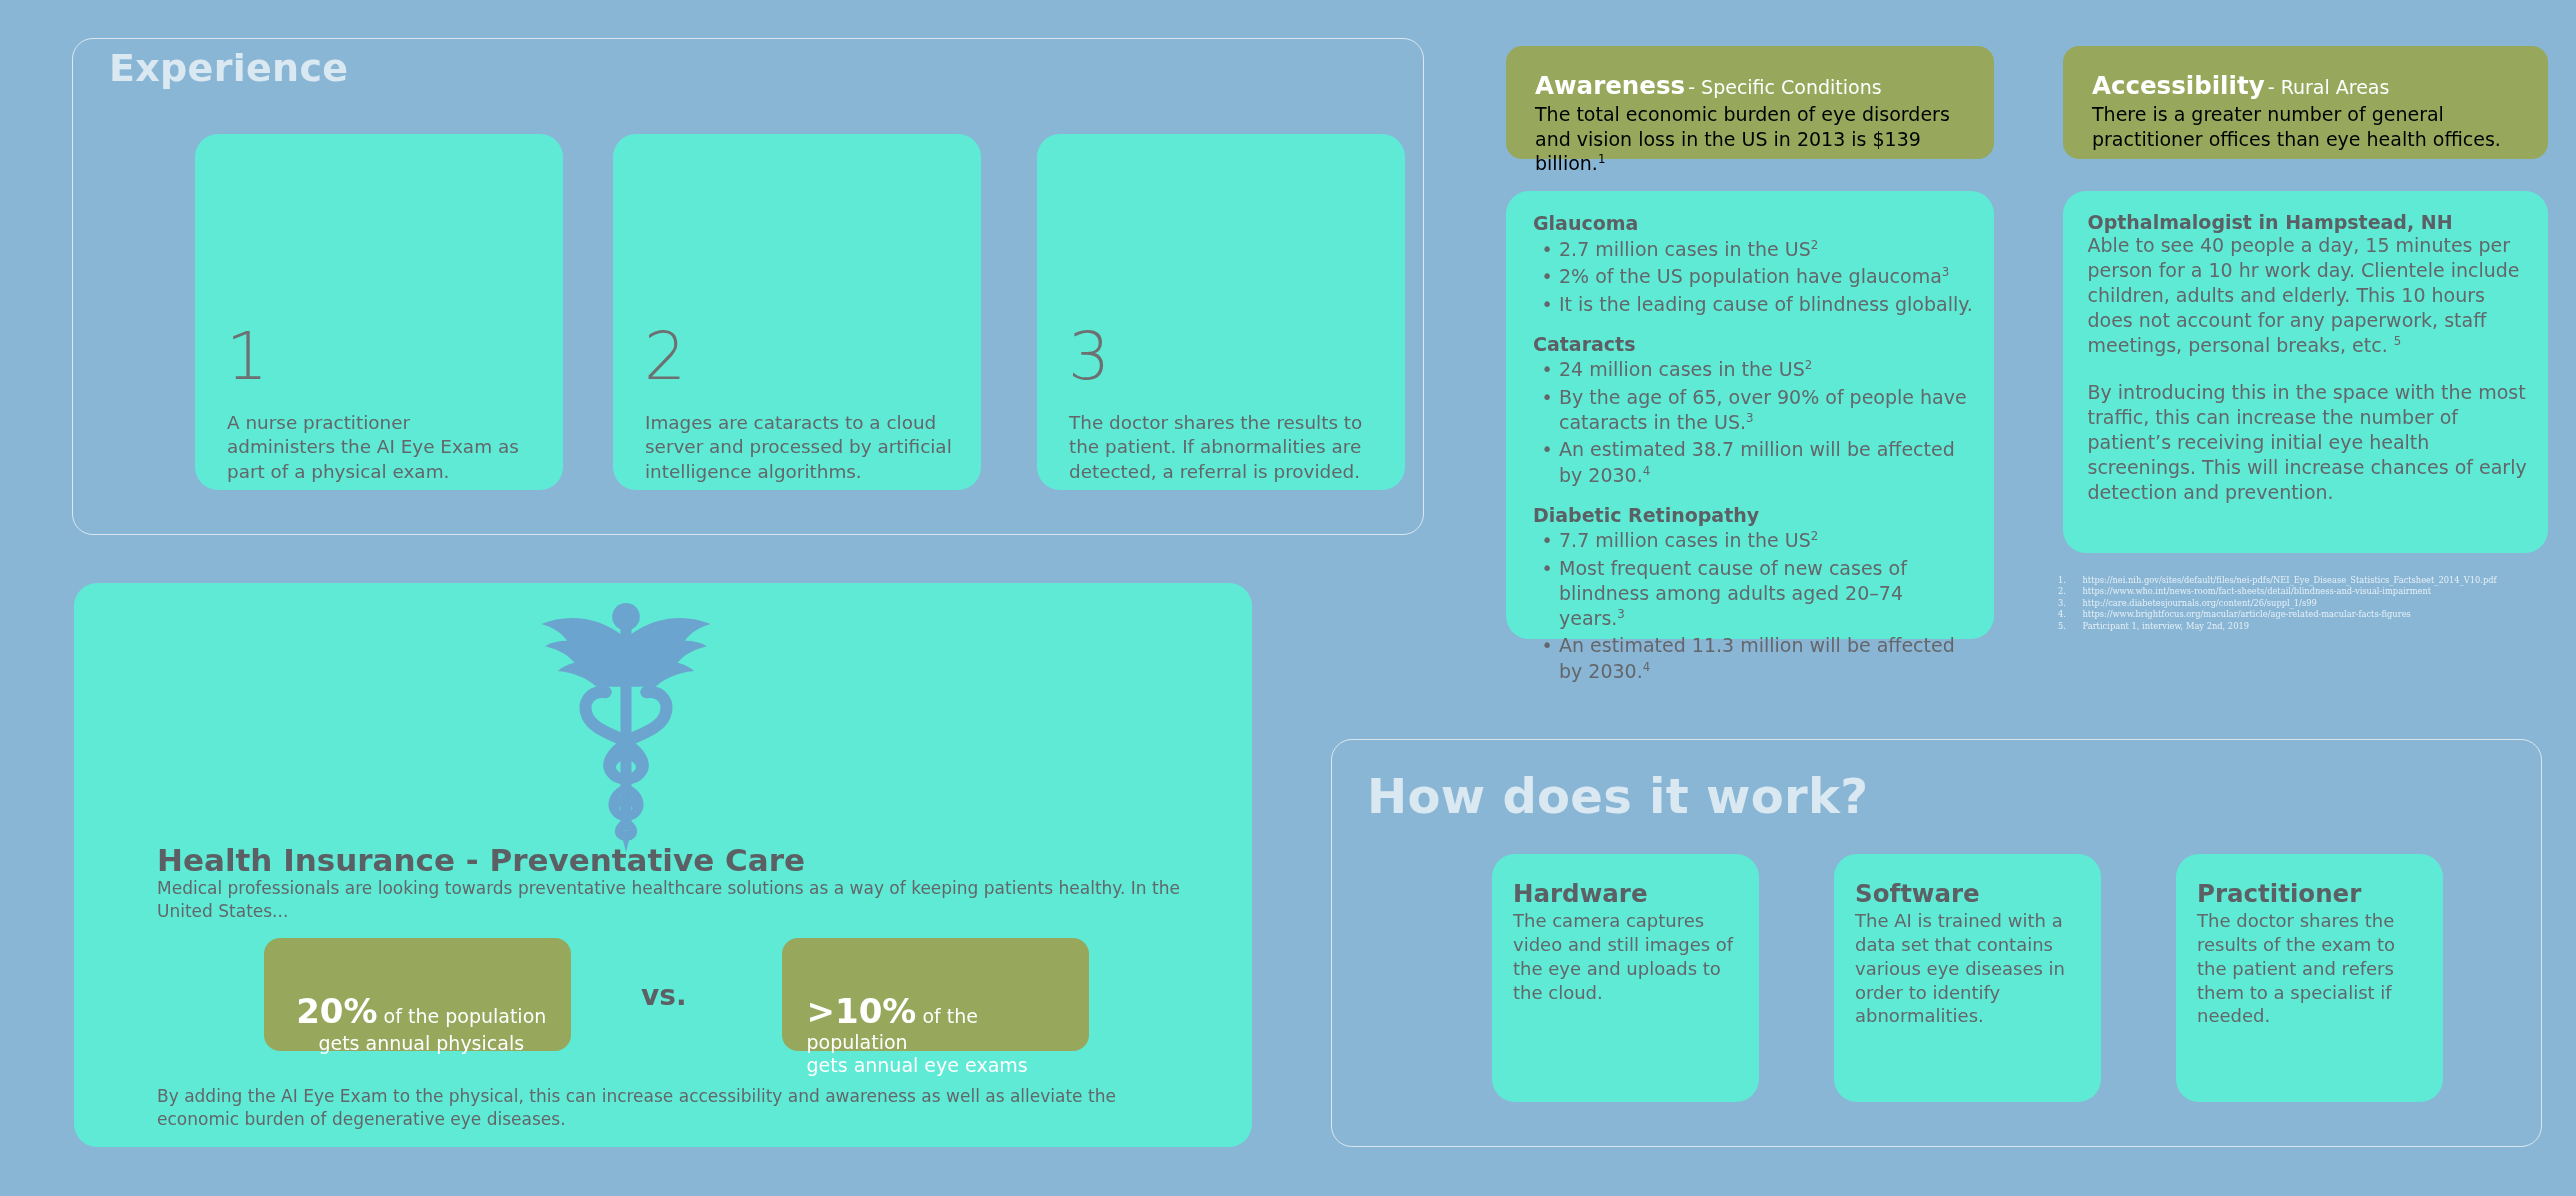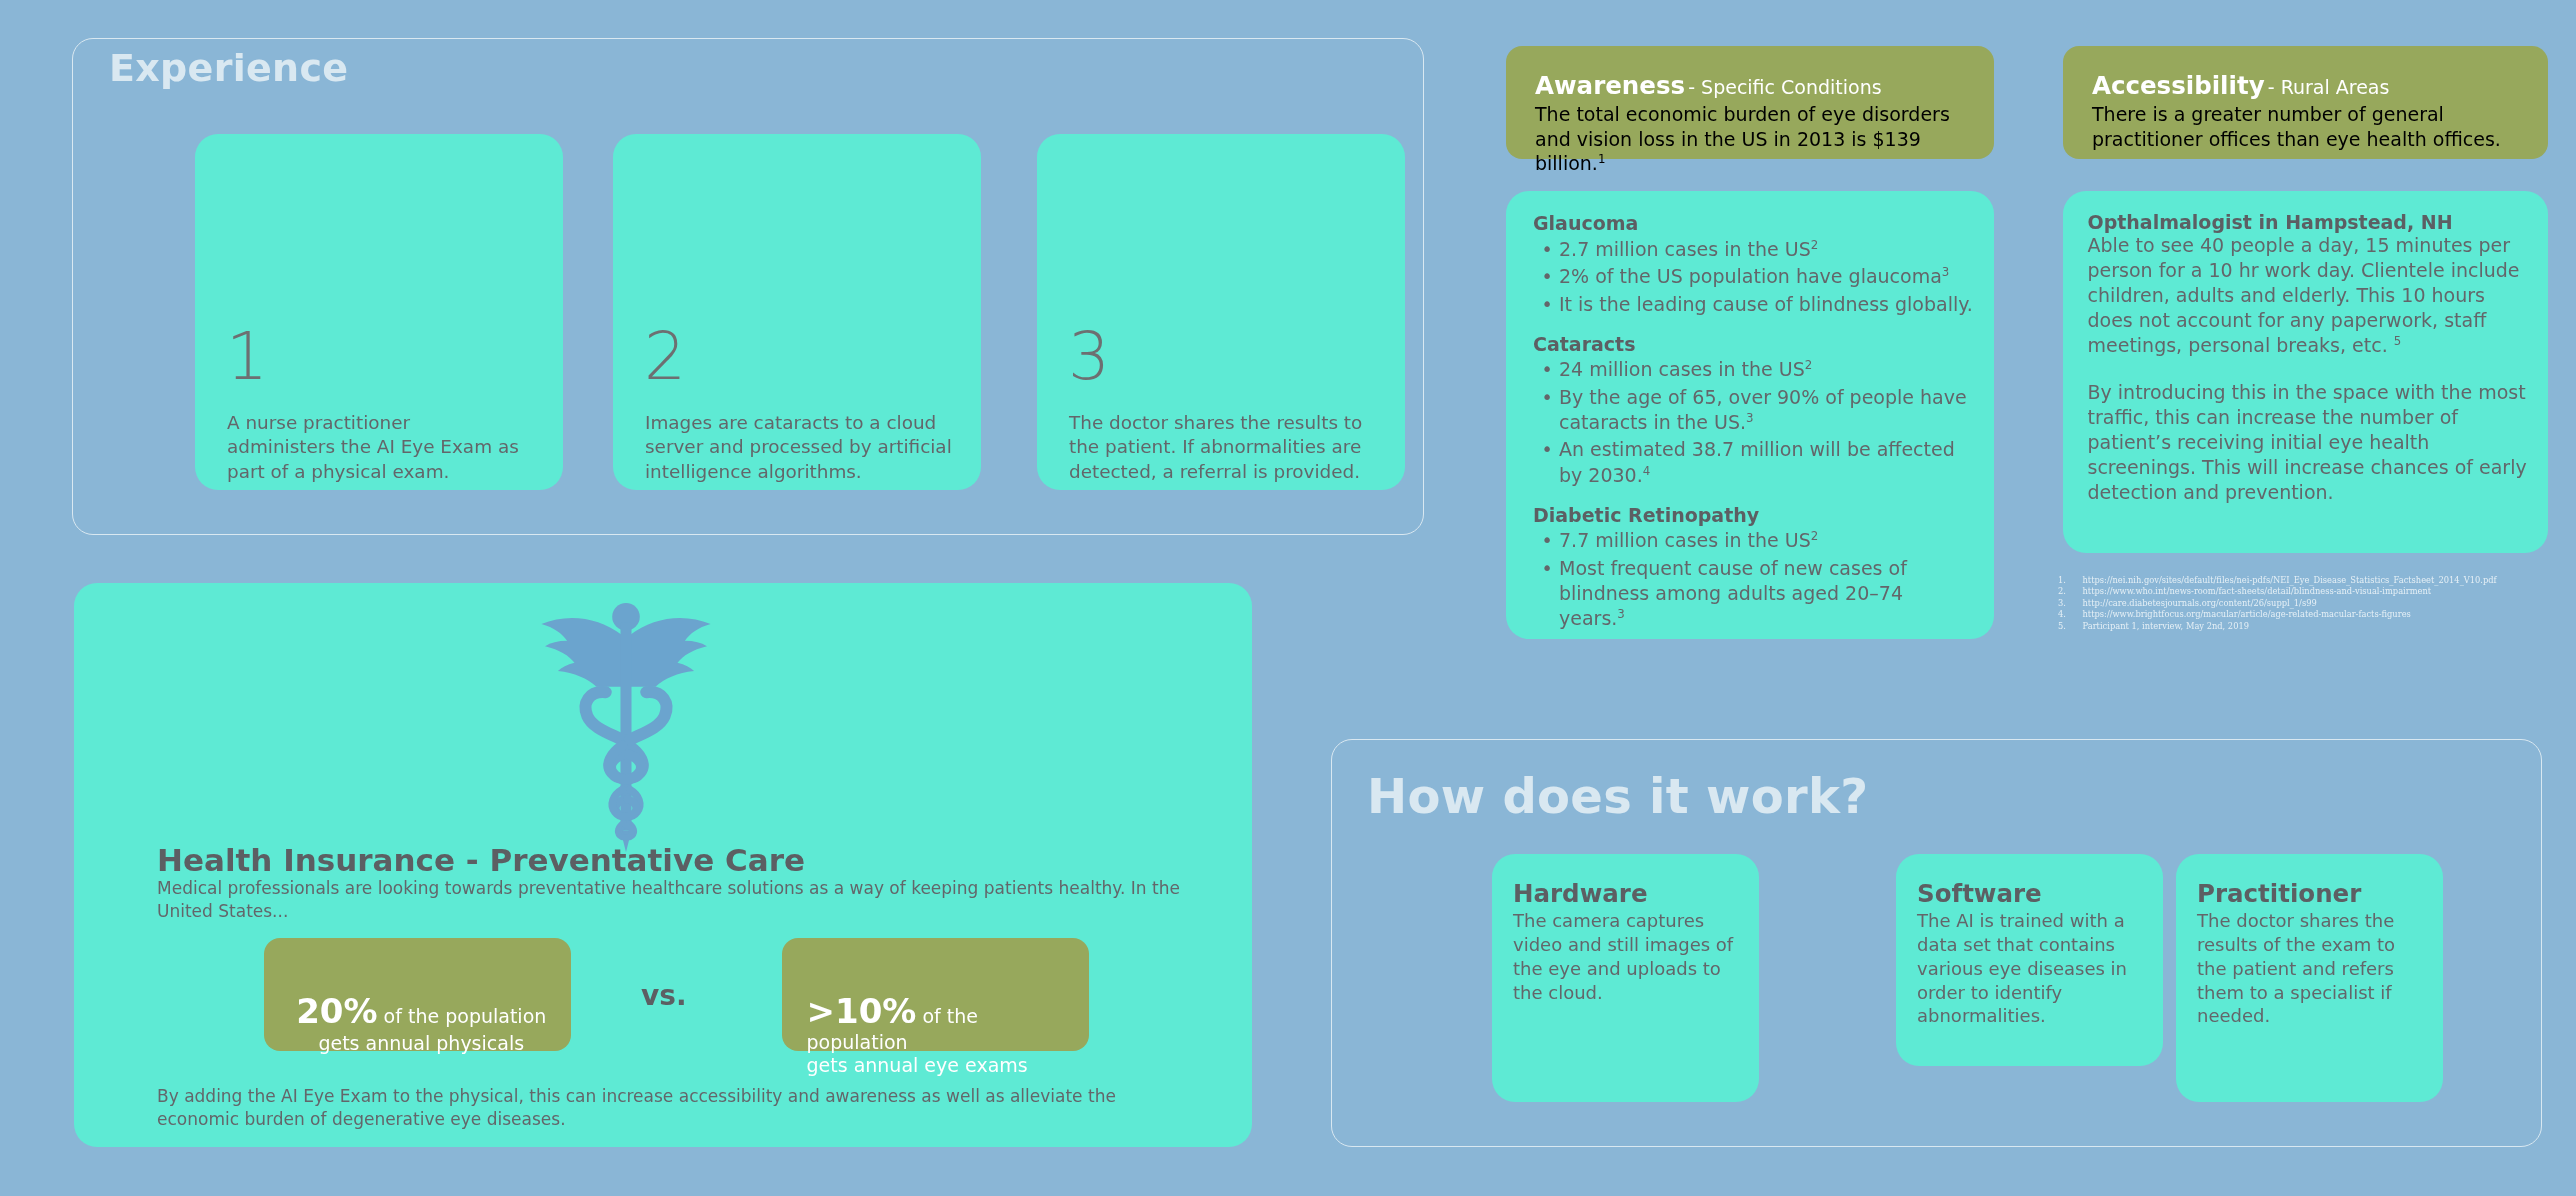--- a/index.html
+++ b/index.html
@@ -162,20 +162,21 @@
         <div class="fact-head">Cataracts</div>
         <ul class="fact-list">
           <li>24 million cases in the US<sup>2</sup></li>
           <li>By the age of 65, over 90% of people have cataracts in the US.<sup>3</sup></li>
           <li>An estimated 38.7 million will be affected by 2030.<sup>4</sup></li>
         </ul>
         <div class="fact-head">Diabetic Retinopathy</div>
         <ul class="fact-list">
           <li>7.7 million cases in the US<sup>2</sup></li>
           <li>Most frequent cause of new cases of blindness among adults aged 20–74 years.<sup>3</sup></li>
+          <li>An estimated 11.3 million will be affected by 2030.<sup>4</sup></li>
         </ul>
       </div>
   </div>
 
   <div class="card" style="left:2063px; top:191px; width:485px; height:362px;padding-left:14px;">
     <div class="narr-inner">
       <div class="narr-title">Opthalmalogist in Hampstead, NH</div>
       <div class="narr-p">
         <span>Able to see 40 people a day, 15 minutes per person for a 10 hr work day. Clientele include children, adults and elderly. This 10 hours does not account for any paperwork, staff meetings, personal breaks, etc. </span><sup>5</sup>
       </div>
@@ -276,21 +277,21 @@
 
   <div class="section-title" style="left:1367px; top:768px; font-size:48px;">How does it work?</div>
 
   <div class="card" style="left:1492px; top:854px; width:267px; height:248px;">
     <div class="hw-inner">
       <div class="hw-title">Hardware</div>
       <div class="hw-body">The camera captures video and still images of the eye and uploads to the cloud.</div>
     </div>
   </div>
 
-  <div class="card" style="left:1896px; top:854px; width:267px; height:212px;">
+  <div class="card" style="left:1834px; top:854px; width:267px; height:248px;">
     <div class="hw-inner">
       <div class="hw-title">Software</div>
       <div class="hw-body">The AI is trained with a data set that contains various eye diseases in order to identify abnormalities.</div>
     </div>
   </div>
 
   <div class="card" style="left:2176px; top:854px; width:267px; height:248px;">
     <div class="hw-inner">
       <div class="hw-title">Practitioner</div>
       <div class="hw-body">The doctor shares the results of the exam to the patient and refers them to a specialist if needed.</div>

